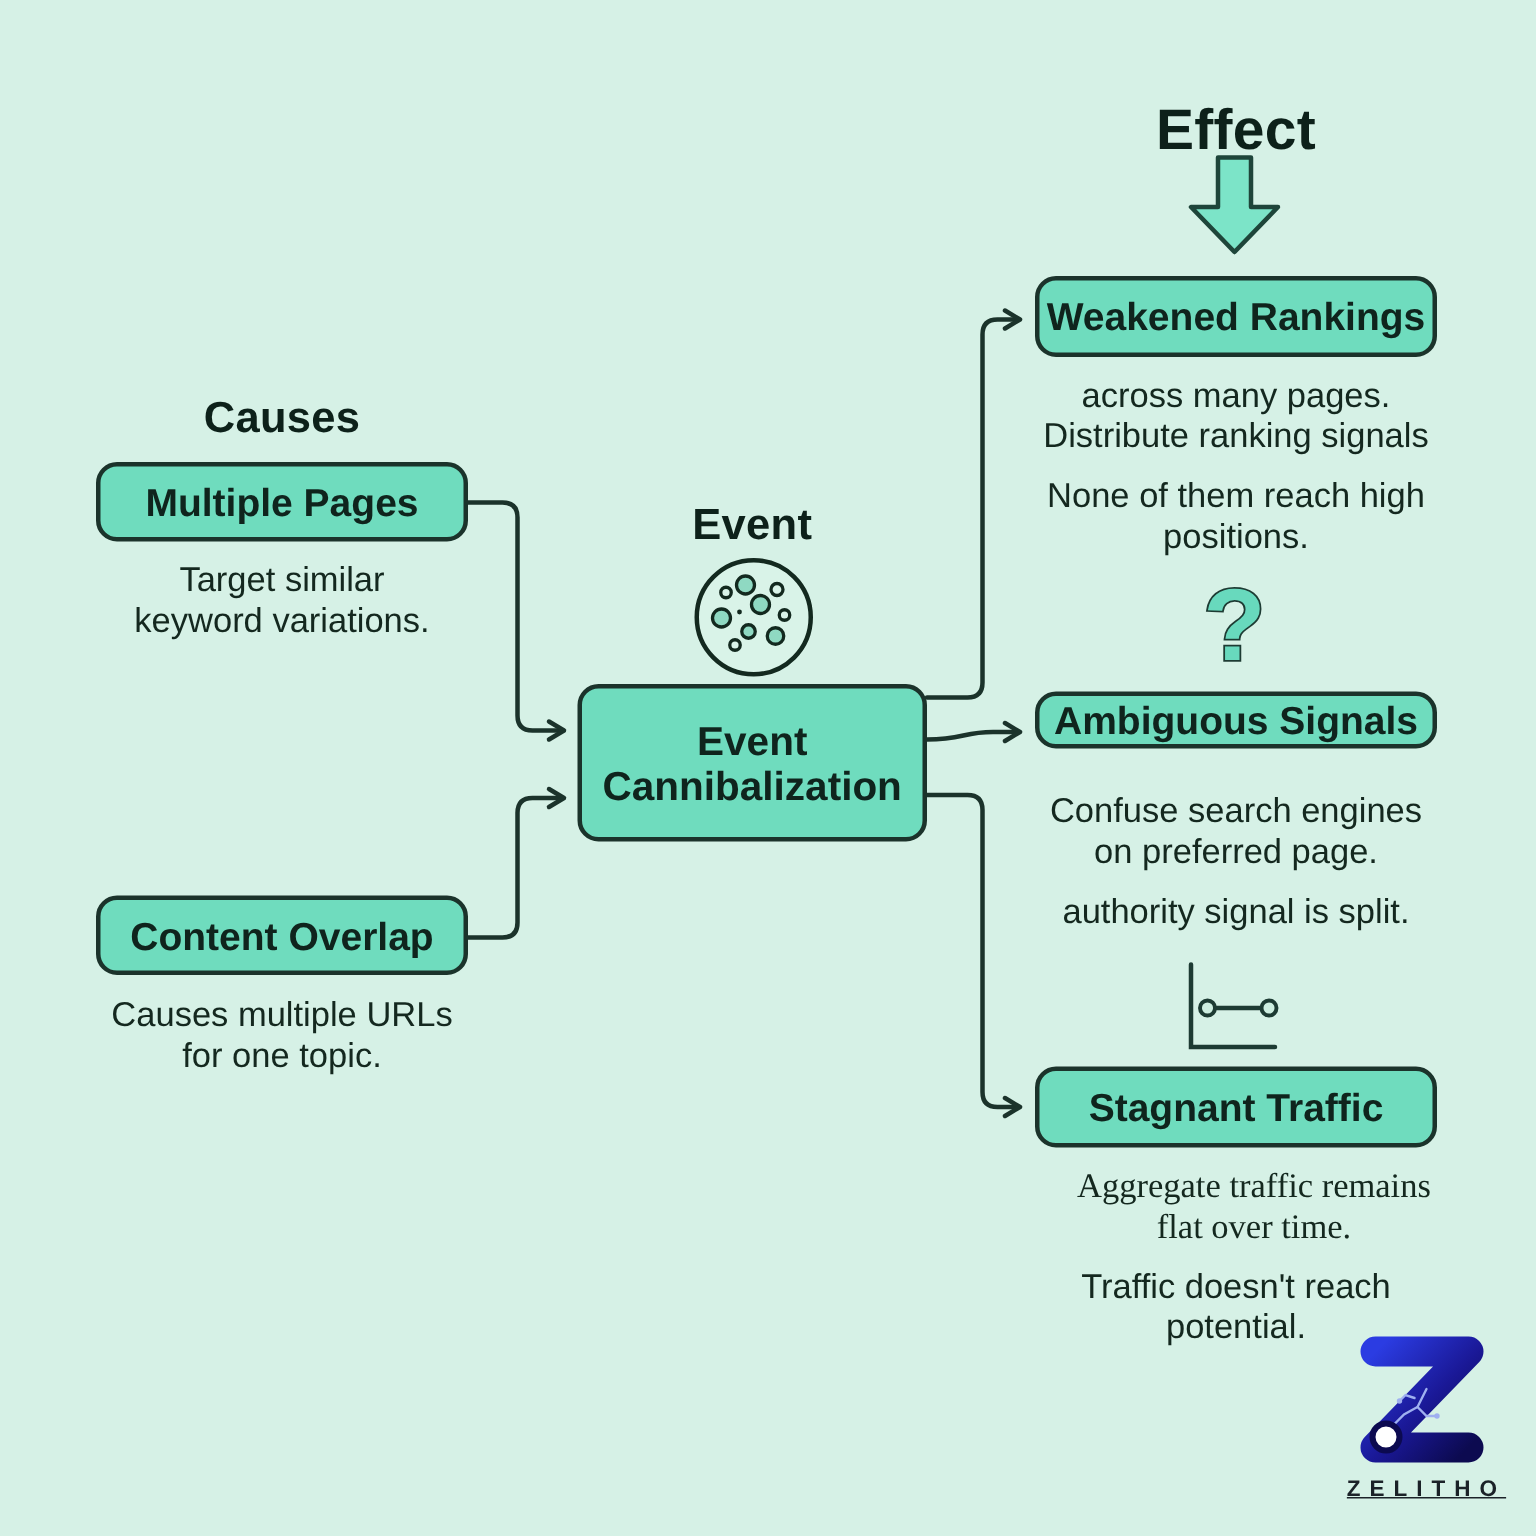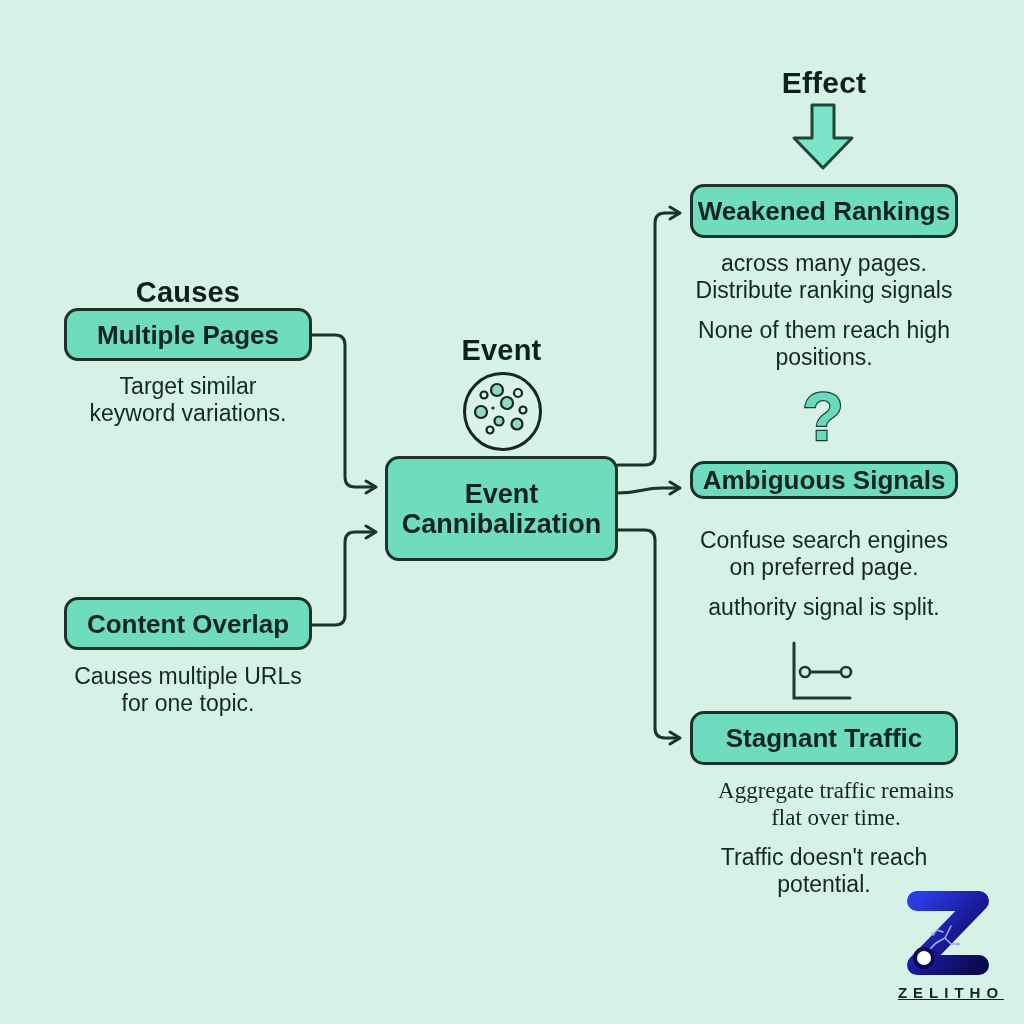--- a/index.html
+++ b/index.html
@@ -58,21 +58,21 @@
     <path d="M 618 465 H 645 Q 655 465 655 455 V 223 Q 655 213 665 213 H 678"></path>
     <path d="M 670 207 L 680 213 L 670 219"></path>
 
     <path d="M 618 493 C 642 493 642 488 662 488 H 678"></path>
     <path d="M 670 482 L 680 488 L 670 494"></path>
 
     <path d="M 618 530 H 645 Q 655 530 655 540 V 728 Q 655 738 665 738 H 678"></path>
     <path d="M 670 732 L 680 738 L 670 744"></path>
   </svg>
 
-  <div class="abs heading" style="left:64px;top:276px;width:248px;">Causes</div>
+  <div class="abs heading" style="left:64px;top:263px;width:248px;">Causes</div>
 
   <div class="node" style="left:64px;top:308px;width:248px;height:53px;">
     <span>Multiple Pages</span>
   </div>
   <div class="desc" style="left:40px;top:373px;width:296px;">
     <div>Target similar</div>
     <div>keyword variations.</div>
   </div>
 
   <div class="node" style="left:64px;top:597px;width:248px;height:53px;">
@@ -99,21 +99,21 @@
     <circle cx="30" cy="61" r="3.5" fill="#d9f3e8" stroke="#13291f" stroke-width="2.2"></circle>
   </svg>
 
   <div class="node" style="left:385px;top:456px;width:233px;height:105px;font-size:27px;">
     <div>
       <div>Event</div>
       <div>Cannibalization</div>
     </div>
   </div>
 
-  <div class="abs heading" style="left:690px;top:66px;width:268px;font-size:30px;">Effect</div>
+  <div class="abs heading" style="left:690px;top:66px;width:268px;font-size:38px;">Effect</div>
 
   <svg class="abs" style="left:788px;top:102px;" width="70" height="70" viewBox="0 0 70 70">
     <polygon points="24,3 46,3 46,36 64,36 35,66 6,36 24,36" fill="#7ce4c8" stroke="#1e453a" stroke-width="3" stroke-linejoin="round"></polygon>
   </svg>
 
   <div class="node" style="left:690px;top:184px;width:268px;height:54px;">
     <span>Weakened Rankings</span>
   </div>
   <div class="desc" style="left:672px;top:250px;width:304px;">
     <div>across many pages.</div>

